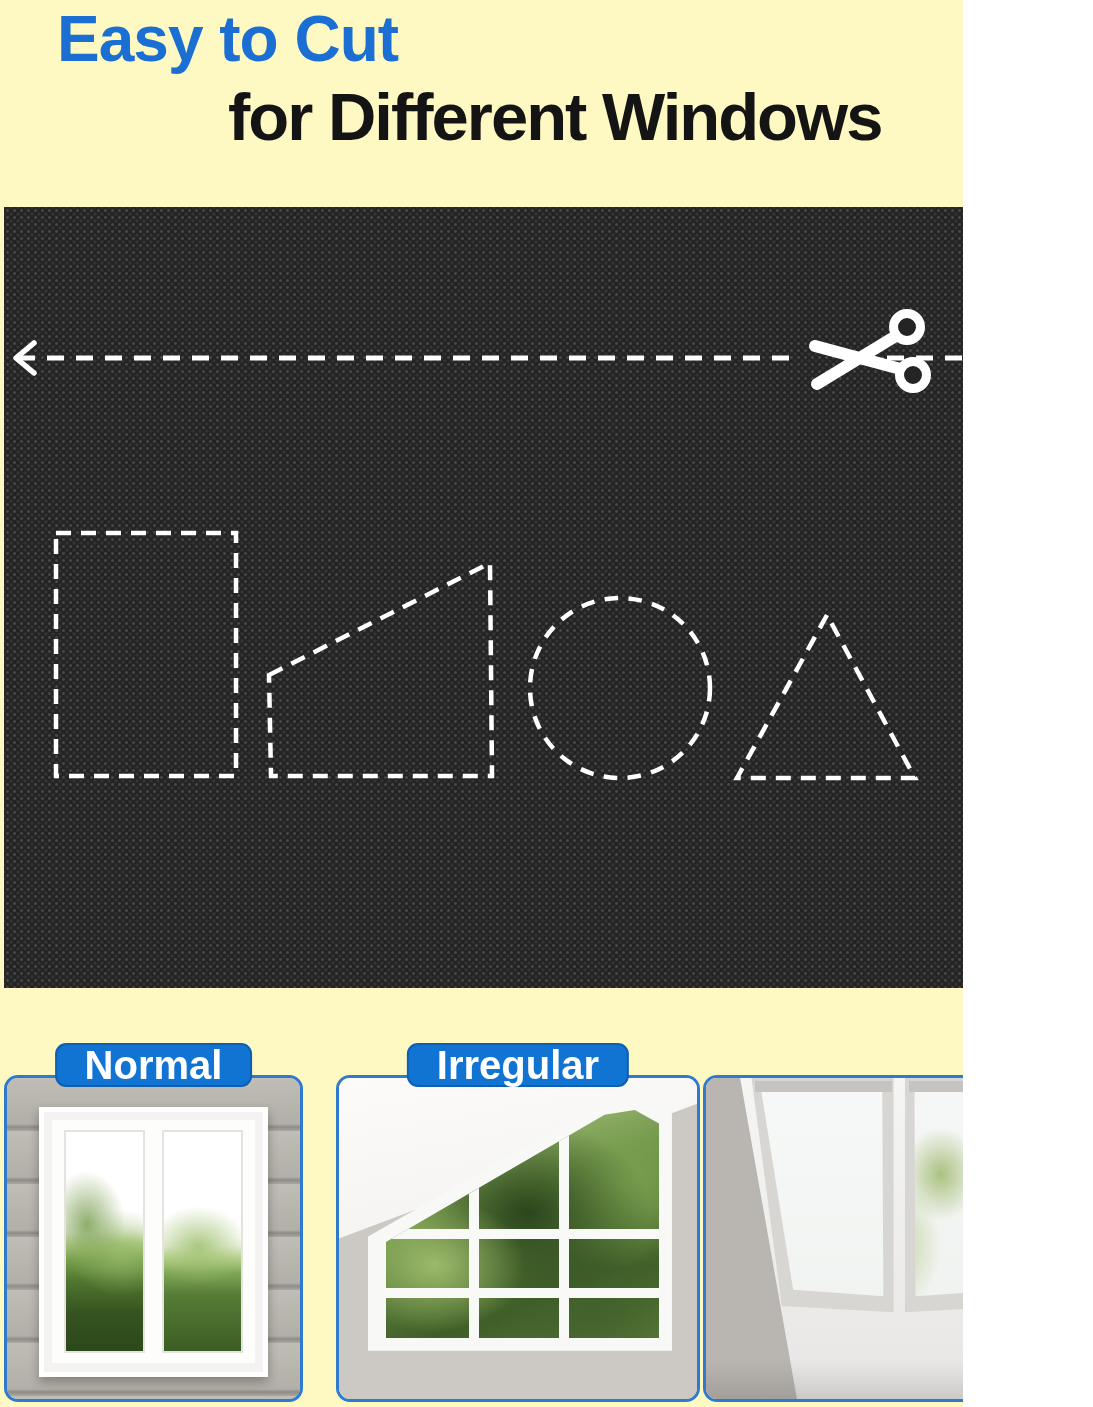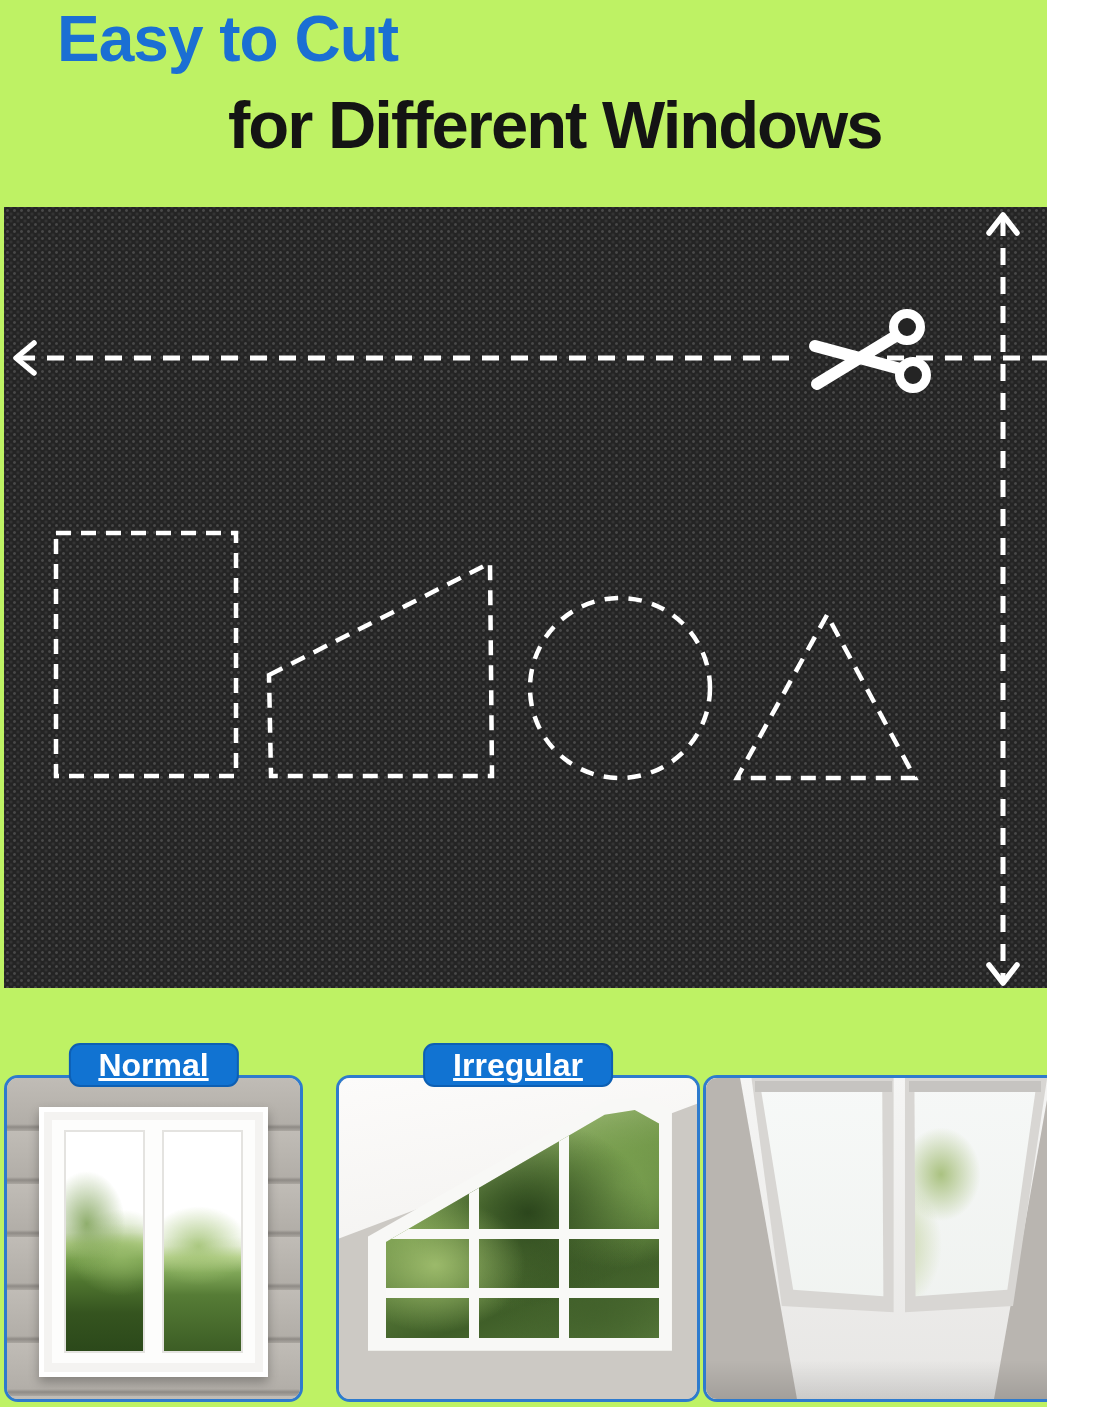--- a/index.html
+++ b/index.html
@@ -1,27 +1,27 @@
 <!DOCTYPE html>
 <html><head>
 <meta charset="utf-8">
 <style>
   html,body{margin:0;padding:0;background:#fff;}
   .canvas{
-    position:relative;width:1047px;height:1407px;overflow:hidden;background:#bef264;
+    position:relative;width:963px;height:1407px;overflow:hidden;background:#fef9c3;
     font-family:"Liberation Sans",sans-serif;
   }
   
   .title1{
     position:absolute;left:57px;top:2px;
     font-size:64px;font-weight:bold;letter-spacing:-1px;color:#1b6fd3;white-space:nowrap;
   }
   .title2{
     position:absolute;left:228px;top:78px;
-    font-size:67px;font-weight:bold;letter-spacing:-2px;color:#141414;white-space:nowrap;margin-top:8px;
+    font-size:67px;font-weight:bold;letter-spacing:-2px;color:#141414;white-space:nowrap;
   }
   
   .fabric{
     position:absolute;left:4px;top:207px;width:1089px;height:781px;
     background-color:#242424;
     background-image:
       radial-gradient(circle, rgba(255,255,255,0.17) 0.9px, rgba(255,255,255,0) 1.9px),
       radial-gradient(circle, rgba(255,255,255,0.09) 0.9px, rgba(255,255,255,0) 1.9px);
     background-size:7px 7px,7px 7px;
     background-position:0 0,3.5px 3.5px;
@@ -30,21 +30,21 @@
   
   .panel{
     position:absolute;top:1075px;height:321px;
     border:3px solid #2e7bcd;border-radius:14px;background:#d9d6d2;
   }
   .panel .photo{position:absolute;inset:0;border-radius:11px;overflow:hidden;}
   .badge{
     position:absolute;top:-35px;left:50%;transform:translateX(-50%);
     height:40px;line-height:40px;padding:0 28px;white-space:nowrap;
     background:#1173d2;border:2px solid #0d5fb3;border-radius:11px;
-    color:#fff;font-size:32px;font-weight:600;text-align:center;z-index:5;text-decoration:underline;
+    color:#fff;font-size:40px;font-weight:600;text-align:center;z-index:5;
   }
   
   .siding{
     position:absolute;inset:0;
     background:repeating-linear-gradient(180deg,#c0bcb6 0px,#b2aea8 46px,#8f8b86 49px,#aba7a1 53px);
   }
   .win1{
     position:absolute;left:11%;right:11%;top:9%;bottom:7%;
     background:#f4f3f1;box-shadow:inset 0 0 0 5px #ffffff,0 5px 10px rgba(0,0,0,0.28);
   }

